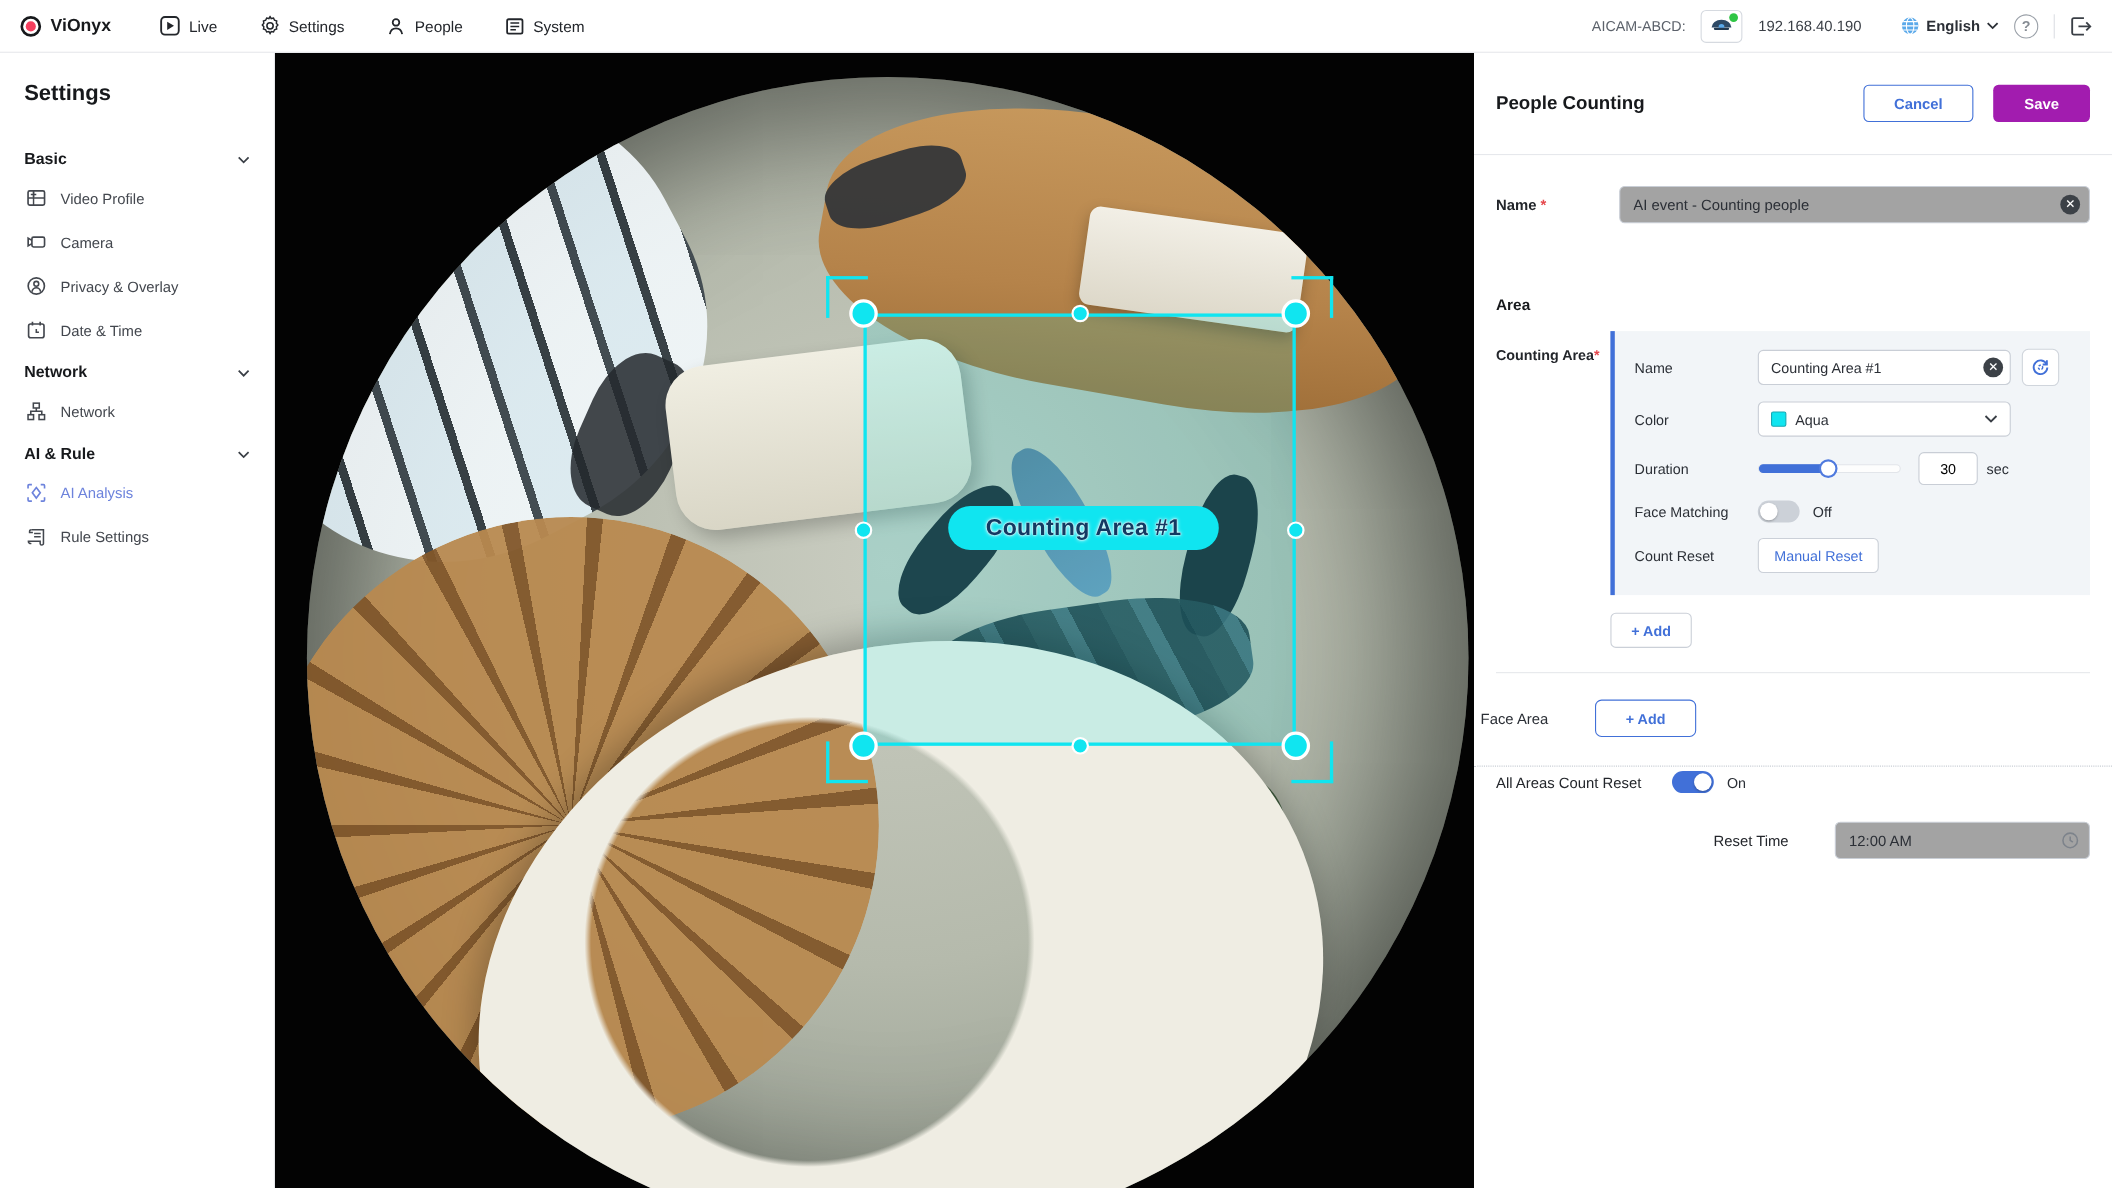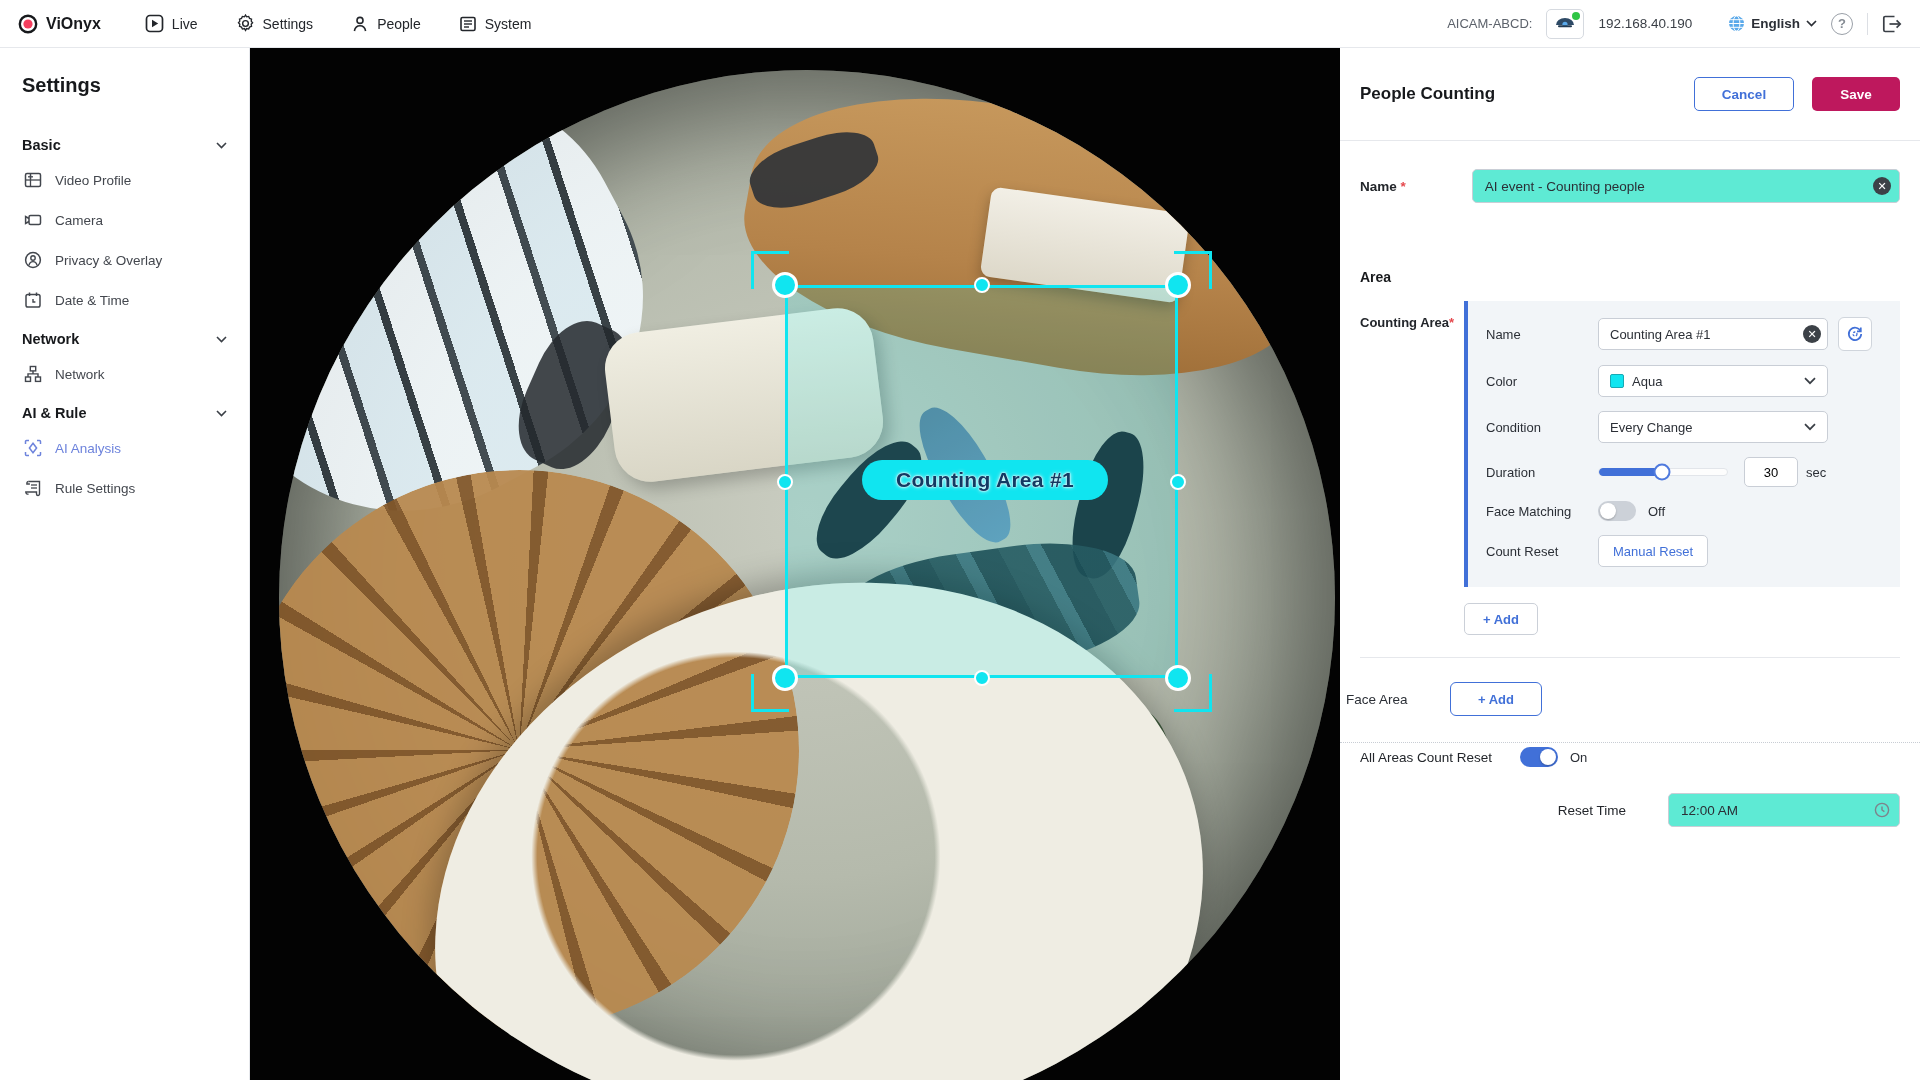--- a/index.html
+++ b/index.html
@@ -83,30 +83,30 @@
     justify-content:center; z-index:8; letter-spacing:.3px;
     text-shadow:0 0 4px rgba(255,255,255,.95), 0 0 2px #fff, 0 0 1px #fff; }
 
   
   .panel { position:absolute; left:1340px; top:48px; width:580px; height:1032px; background:#fff; z-index:20; }
   .panel-head { display:flex; align-items:center; padding:0 20px; height:92px; }
   .panel-title { font-size:17px; font-weight:bold; color:#17191c; }
   .panel-actions { margin-left:auto; display:flex; gap:18px; }
   .btn { border-radius:5px; font-size:13.5px; font-weight:bold; cursor:pointer; background:#fff; }
   .btn-cancel { width:100px; height:34px; border:1.4px solid #4170d8; color:#4170d8; }
-  .btn-save { width:88px; height:34px; border:none; background:#be185d; color:#fff; }
+  .btn-save { width:88px; height:34px; border:none; background:#a21caf; color:#fff; }
   .hr { border-top:1px solid #e6e8ec; }
   .hr-dotted { border-top:1px dotted #c8cdd4; }
 
   .name-row { display:flex; align-items:center; padding:28px 20px 30px; gap:10px; }
   .lbl { font-size:13.5px; font-weight:bold; color:#23262b; }
   .req { color:#e5484d; font-weight:bold; }
   .name-input-wrap { position:relative; flex:1; margin-left:56px; }
   .tinput { width:100%; height:34px; border:1px solid #c9ced6; border-radius:5px; padding:0 34px 0 12px;
-    font-size:13.5px; color:#2b2f36; font-family:inherit; background:#5eead4; outline:none; }
+    font-size:13.5px; color:#2b2f36; font-family:inherit; background:#a3a3a3; outline:none; }
   .clear-btn { position:absolute; right:9px; top:50%; transform:translateY(-50%); width:18px; height:18px;
     border-radius:50%; background:#3c4147; color:#fff; font-size:11px; display:flex; align-items:center;
     justify-content:center; cursor:pointer; line-height:1; }
 
   .section-heading { font-size:14px; font-weight:bold; color:#17191c; padding:0 20px; margin:36px 0 16px; }
   .area-body { display:flex; padding:0 20px; gap:0; }
   .area-left { width:104px; padding-top:14px; font-size:13px; font-weight:bold; color:#23262b; flex:0 0 auto; }
   .card { flex:1; background:#f2f5f8; border-left:4px solid #4170d8; padding:16px 18px 18px; }
   .crow { display:flex; align-items:center; margin-bottom:14px; }
   .crow:last-child { margin-bottom:2px; }
@@ -407,29 +407,20 @@
         <span class="clabel">Color</span>
         <span class="select">
           <span class="swatch" style="background:#10e5f0;" title="Aqua"></span>
           <span>Aqua</span>
           <svg class="chev" width="12" height="8" viewBox="0 0 12 8">
               <path d="M1 1.2l5 5 5-5" fill="none" stroke="#3a3f46" stroke-width="1.7"></path>
             </svg>
         </span>
       </div>
       <div class="crow">
-        <span class="clabel">Condition</span>
-        <span class="select">
-          <span>Every Change</span>
-          <svg class="chev" width="12" height="8" viewBox="0 0 12 8">
-              <path d="M1 1.2l5 5 5-5" fill="none" stroke="#3a3f46" stroke-width="1.7"></path>
-            </svg>
-        </span>
-      </div>
-      <div class="crow">
         <span class="clabel">Duration</span>
         <span class="slider">
           <span class="slider-fill" style="width:49%;"></span>
           <span class="slider-thumb" style="left:49%;"></span>
         </span>
         <input class="dur-box" readonly="" value="30" style="">
         <span class="unit">sec</span>
       </div>
       <div class="crow">
         <span class="clabel">Face Matching</span>

